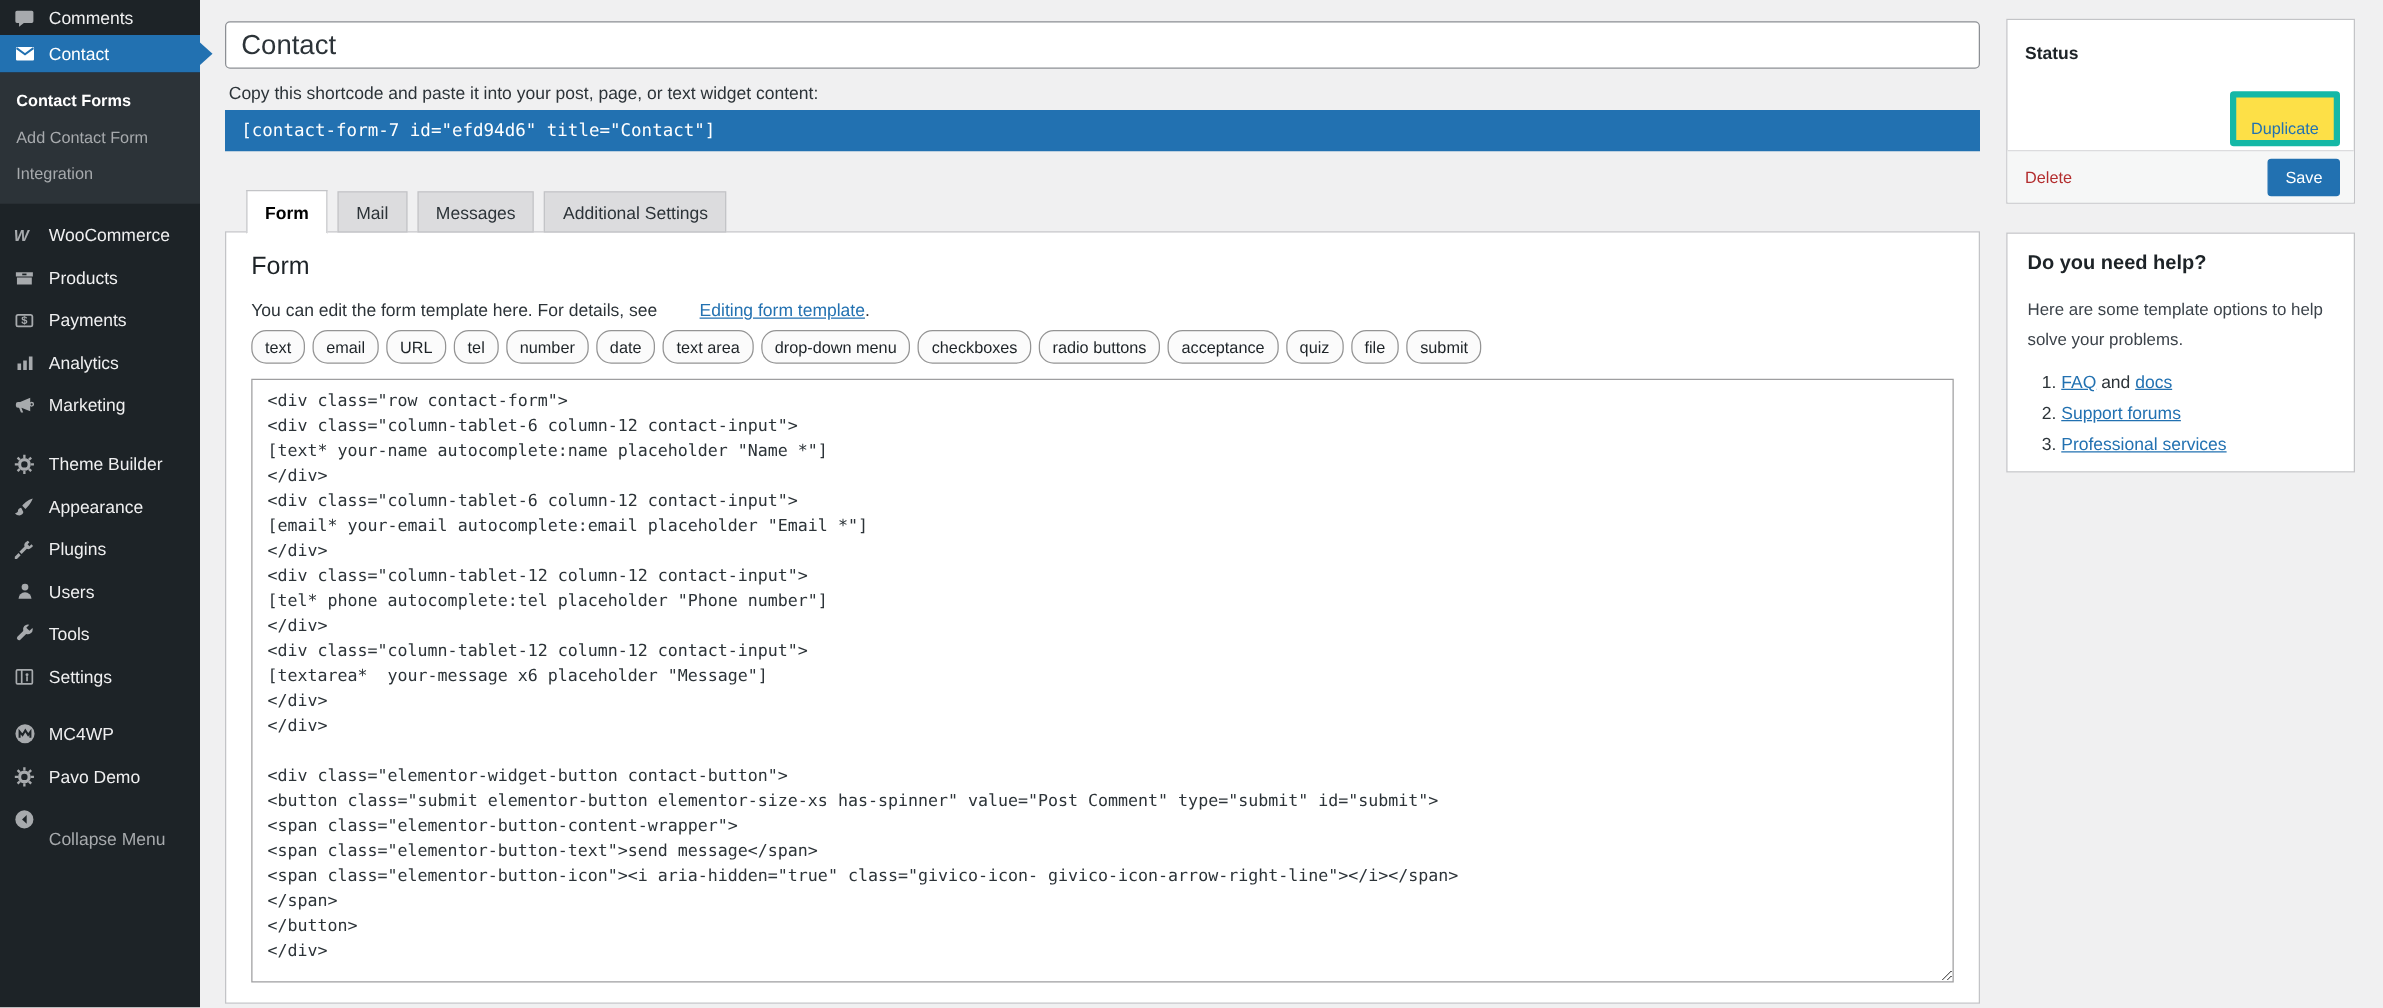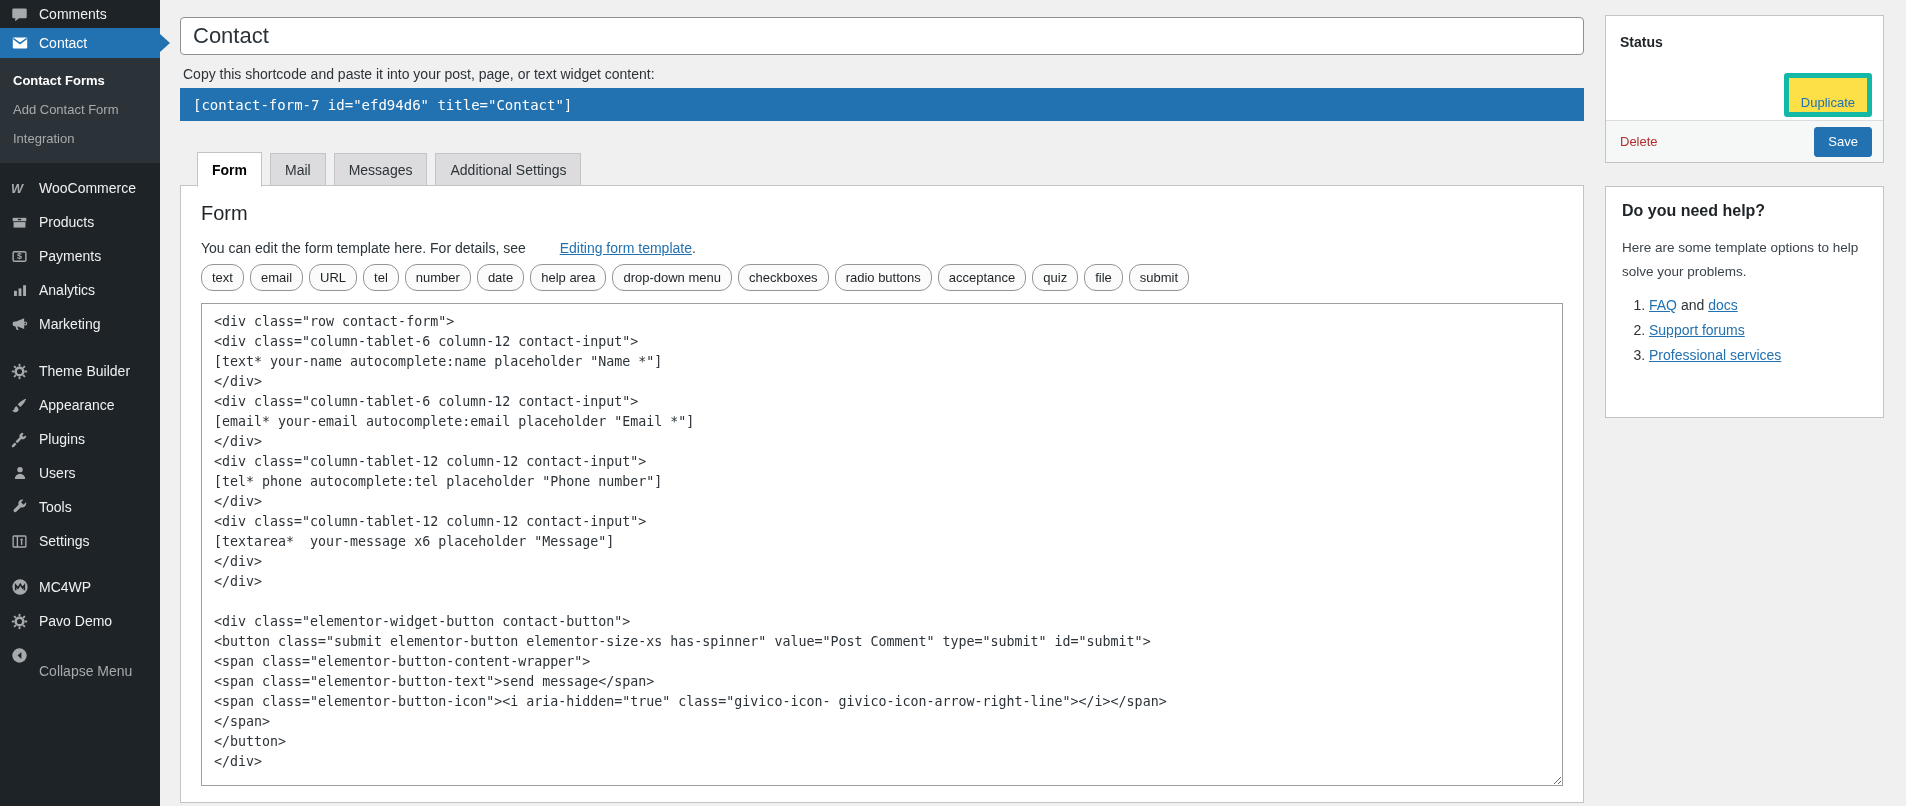--- a/index.html
+++ b/index.html
@@ -56,21 +56,21 @@
   #status-panel { top:15px; height:148px; }
   #status-title { position:absolute; left:14px; top:18px; font-size:14px; font-weight:bold; color:#1d2327; }
   #duplicate-btn { position:absolute; right:11px; top:57px; height:31px; padding:17px 12px;
     background:#fde047; border:5px solid #14b8a6; border-radius:3px; color:#2271b1; font-size:13px; cursor:pointer;
     font-family:"Liberation Sans", sans-serif; }
   #status-footer { position:absolute; left:0; bottom:0; width:100%; height:42px; background:#f6f7f7;
     border-top:1px solid #dcdcde; display:flex; align-items:center; justify-content:space-between; padding:0 11px 0 14px; }
   #delete-link { color:#b32d2e; font-size:13px; text-decoration:none; cursor:pointer; }
   #save-btn { height:30px; padding:0 13px; background:#2271b1; border:1px solid #2271b1; border-radius:3px;
     color:#fff; font-size:13px; cursor:pointer; font-family:"Liberation Sans", sans-serif; }
-  #help-panel { top:186px; height:232px; padding:15px 16px; }
+  #help-panel { top:186px; height:192px; padding:15px 16px; }
   #help-title { font-size:16px; font-weight:bold; color:#1d2327; }
   #help-intro { margin-top:16px; font-size:13.5px; line-height:24px; color:#3c434a; }
   #help-list { margin:13px 0 0 0; padding-left:27px; }
   #help-list li { font-size:14px; margin-bottom:9px; color:#2c3338; }
   #help-panel a { color:#2271b1; text-decoration:underline; cursor:pointer; }
 </style>
 </head>
 <body>
 
 <div id="sidebar">
@@ -276,21 +276,21 @@
 
   <p id="form-desc"><span>You can edit the form template here. For details, see </span><a>Editing form template</a><span>.</span></p>
 
   <div id="tag-buttons">
     <button class="tag-btn">text</button>
     <button class="tag-btn">email</button>
     <button class="tag-btn">URL</button>
     <button class="tag-btn">tel</button>
     <button class="tag-btn">number</button>
     <button class="tag-btn">date</button>
-    <button class="tag-btn">help area</button>
+    <button class="tag-btn">text area</button>
     <button class="tag-btn">drop-down menu</button>
     <button class="tag-btn">checkboxes</button>
     <button class="tag-btn">radio buttons</button>
     <button class="tag-btn">acceptance</button>
     <button class="tag-btn">quiz</button>
     <button class="tag-btn">file</button>
     <button class="tag-btn">submit</button>
   </div>
 
   <textarea id="template-textarea" spellcheck="false" style="">&lt;div class="row contact-form"&gt;

